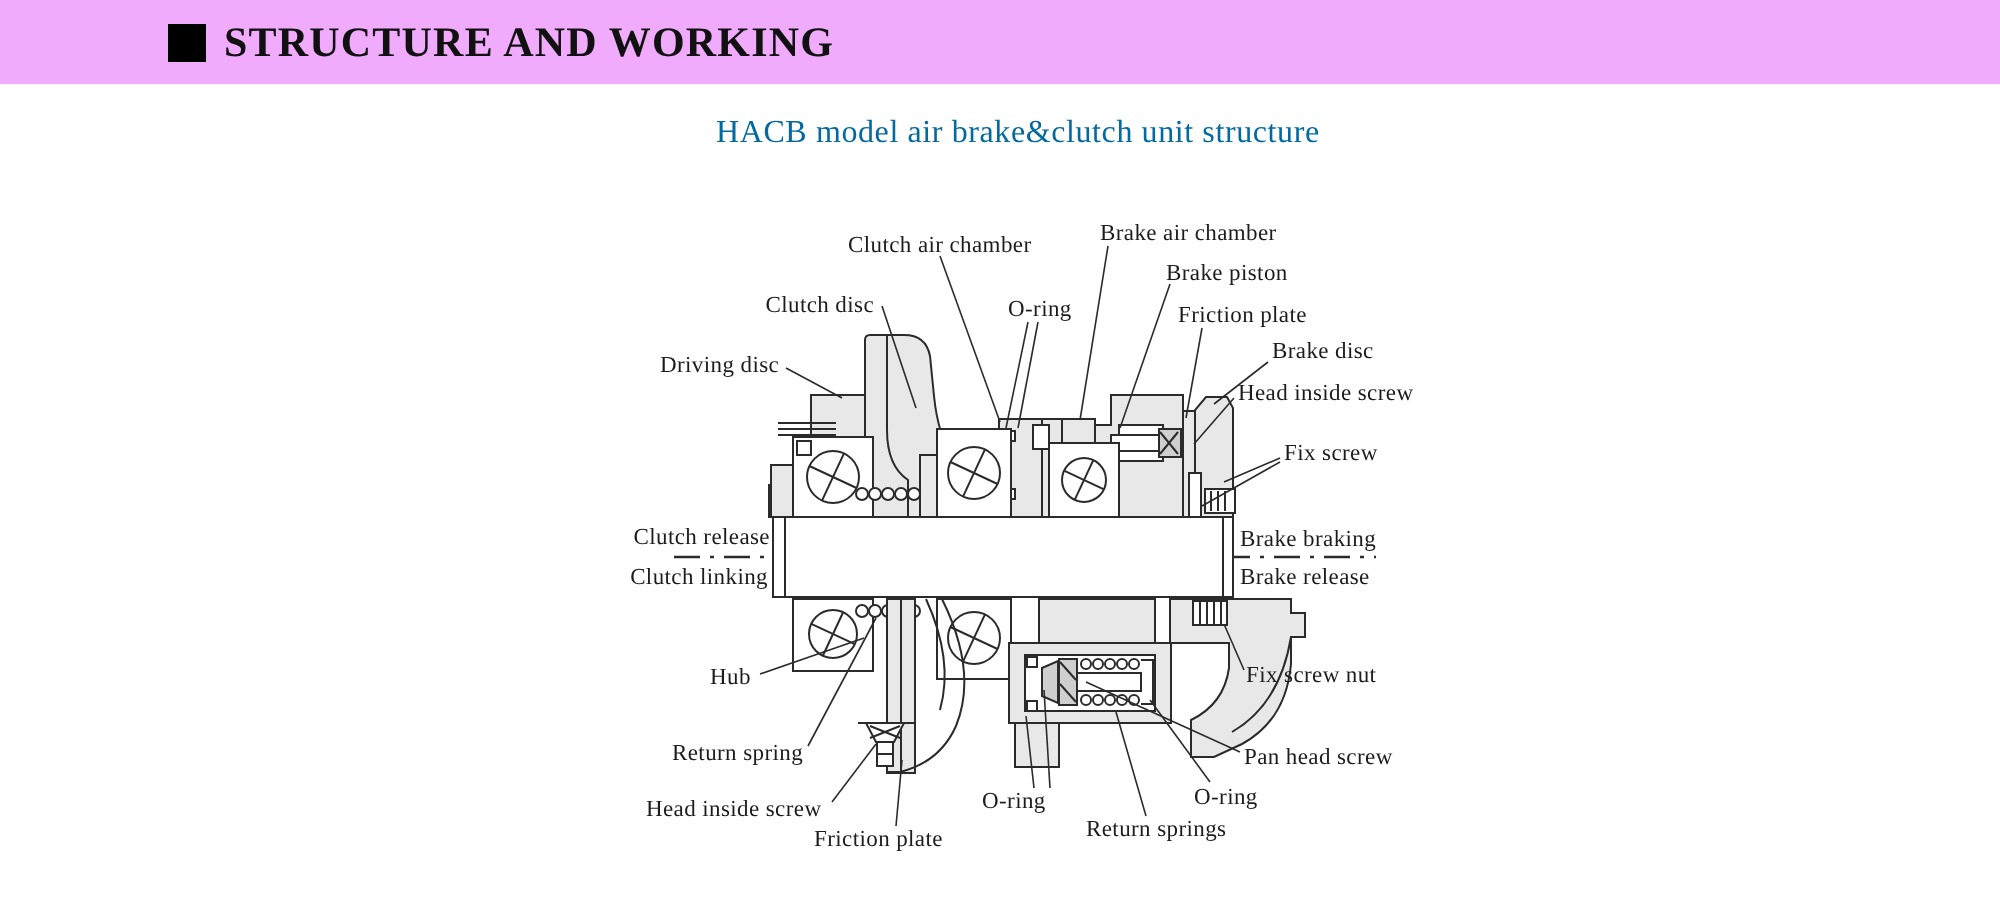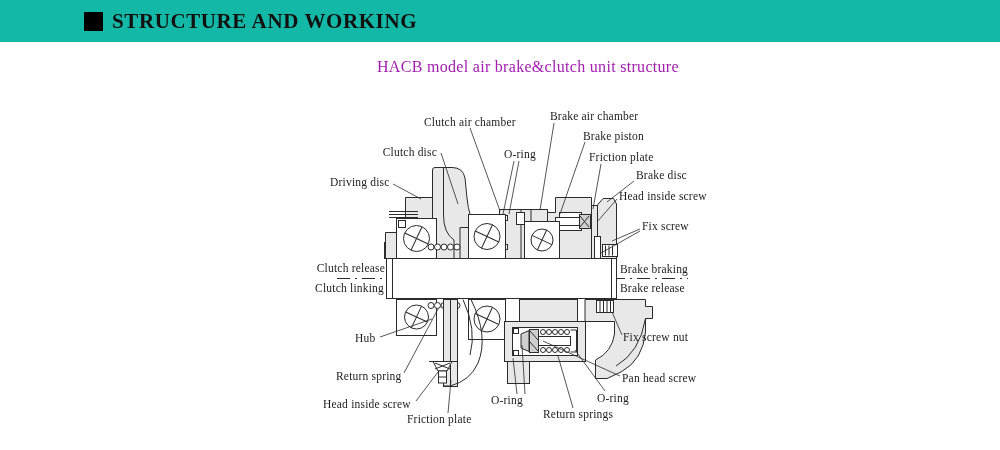--- a/index.html
+++ b/index.html
@@ -3,31 +3,31 @@
 <meta charset="utf-8">
 <style>
   html,body{margin:0;padding:0;background:#ffffff;}
   body{
     width:1000px;height:450px;position:relative;overflow:hidden;
     font-family:"Liberation Serif","DejaVu Serif",serif;
     -webkit-font-smoothing:antialiased;
   }
   .header-band{
     position:absolute;left:0;top:0;width:1000px;height:42px;
-    background:#14b8a6;display:flex;align-items:center;
+    background:#f0abfc;display:flex;align-items:center;
   }
   .header-square{
     width:19px;height:19px;background:#000;margin-left:84px;flex:0 0 auto;
   }
   .header-title{
     margin-left:9px;font-size:21px;font-weight:bold;color:#111;
     letter-spacing:0.6px;white-space:nowrap;
   }
   .diagram-title{
-    position:absolute;left:377px;top:58px;font-size:16px;color:#a21caf;
+    position:absolute;left:358px;top:58px;font-size:16px;color:#0369a1;
     letter-spacing:0.3px;white-space:nowrap;
   }
   svg text{
     font-family:"Liberation Serif","DejaVu Serif",serif;
     font-size:11.5px;fill:#1c1c1c;letter-spacing:0.2px;
   }
 </style>
 </head>
 <body>
 

